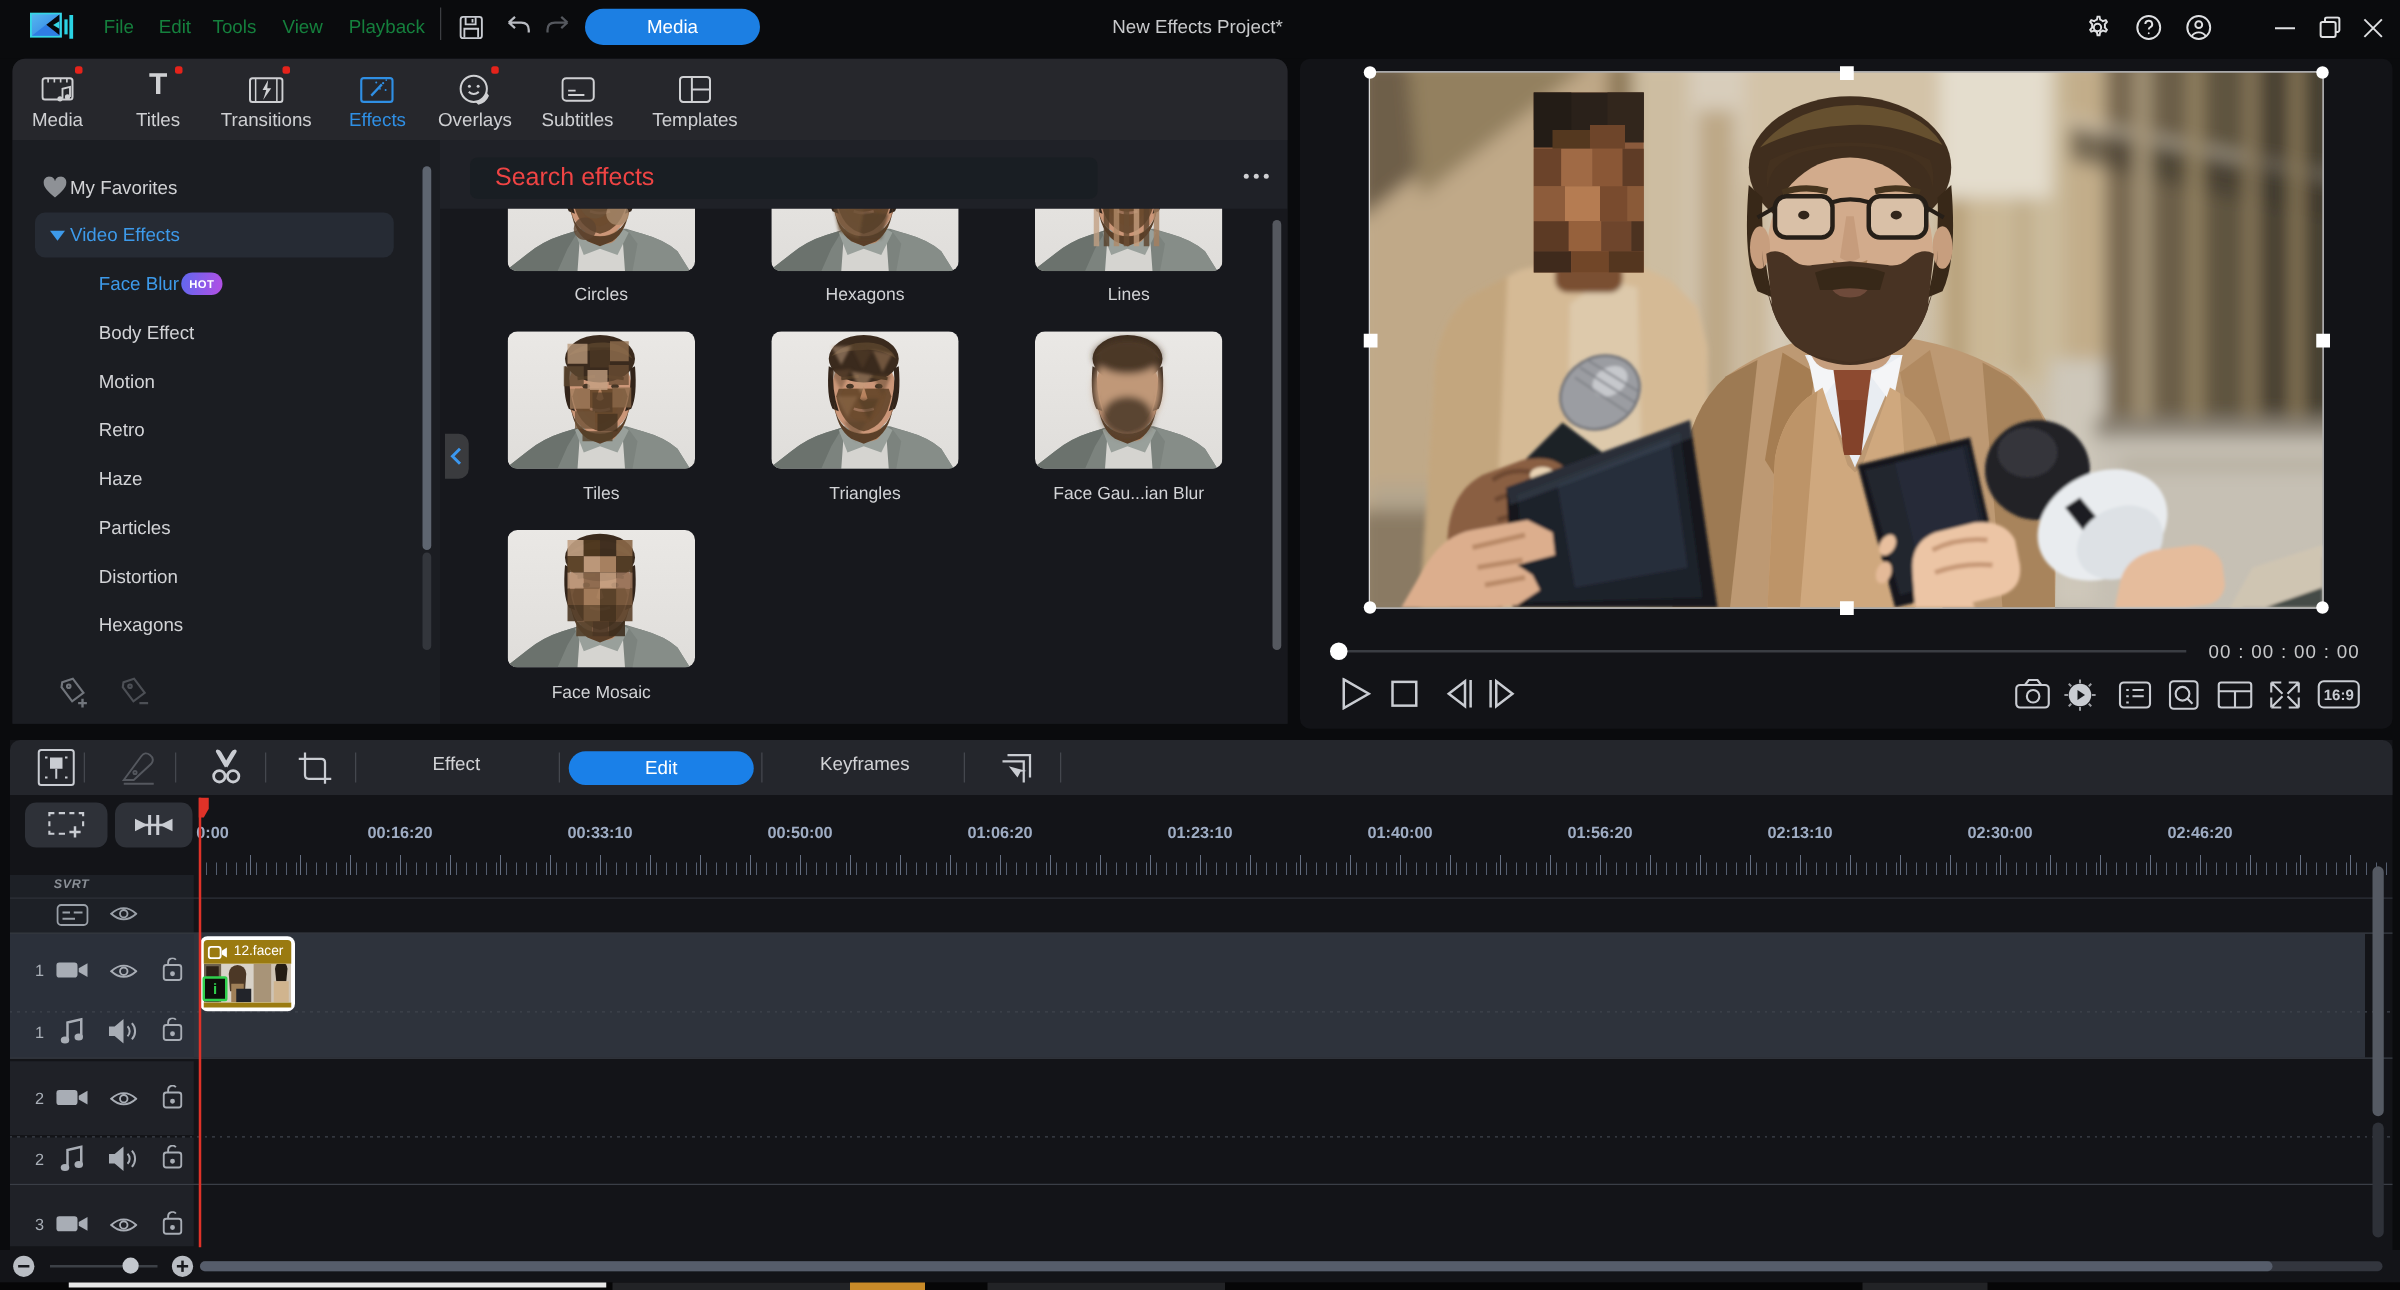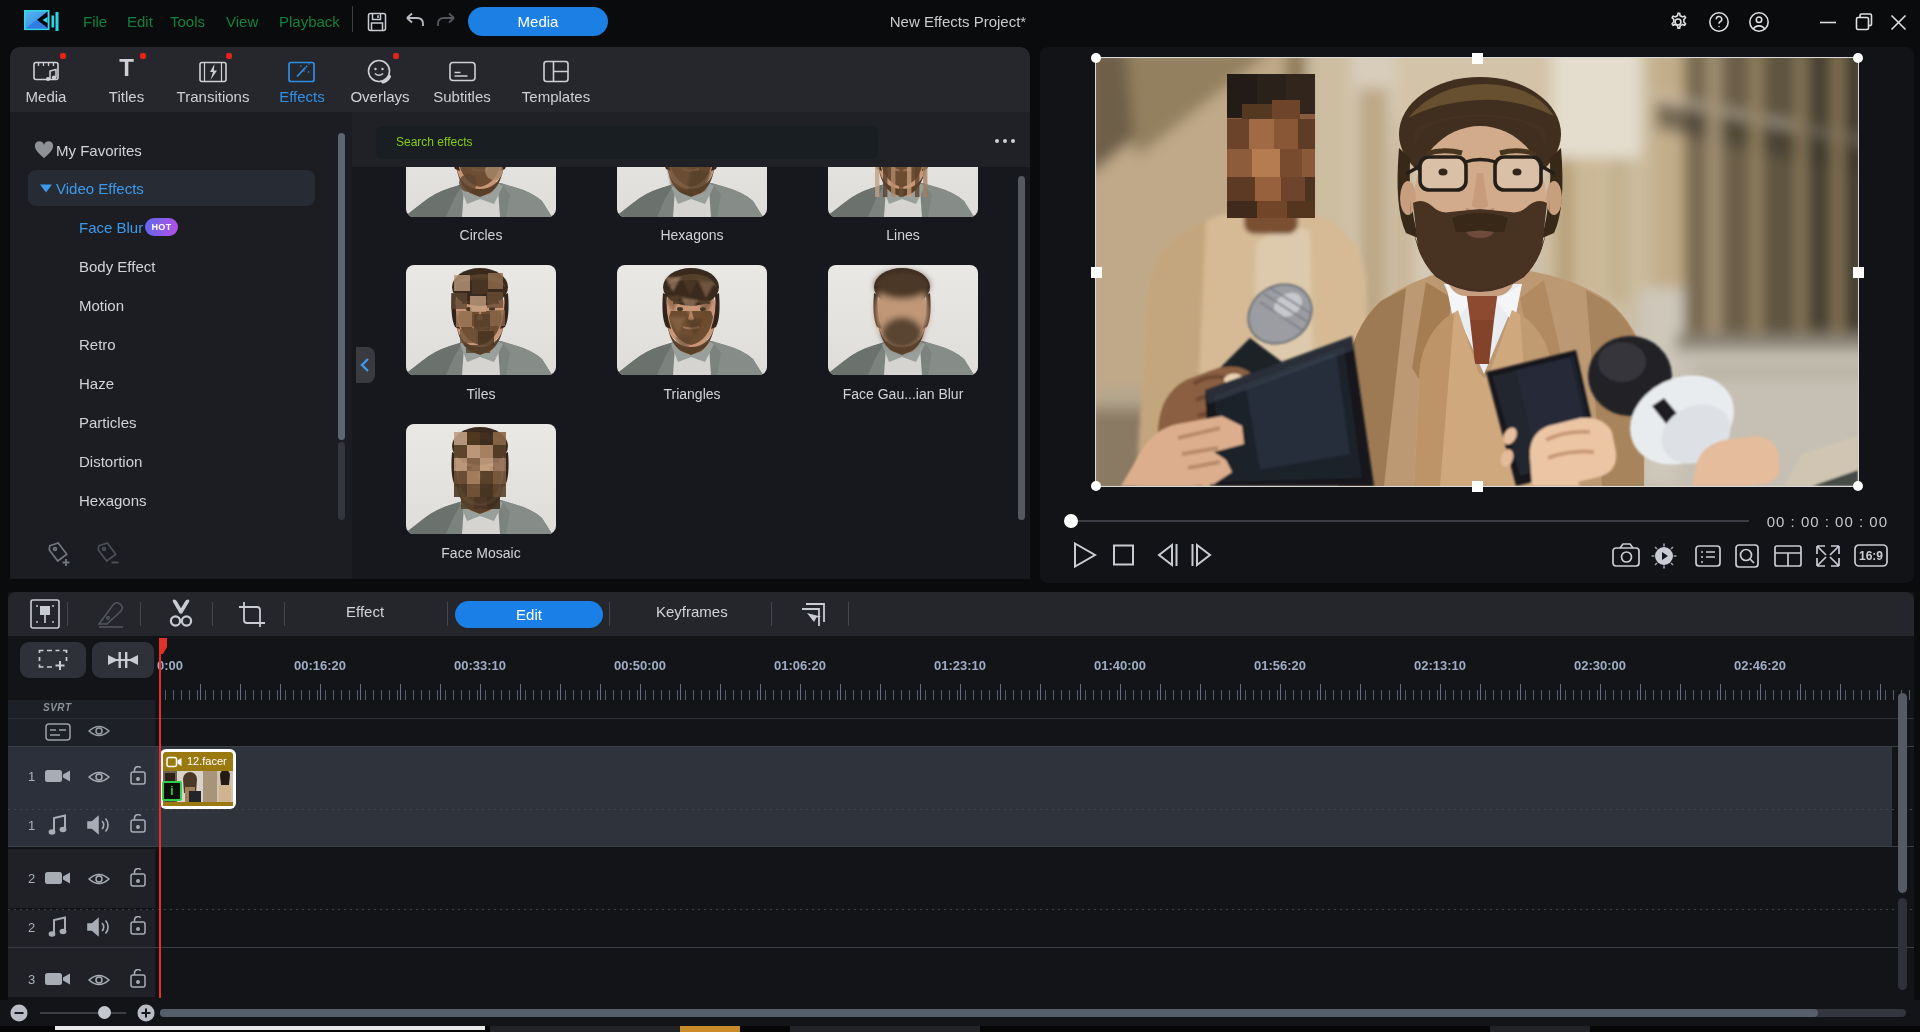--- a/index.html
+++ b/index.html
@@ -18,21 +18,21 @@
 #tabbar { position:absolute; left:0; top:0; width:1020px; height:65px; background:#26272c; border-radius:10px 10px 0 0; }
 .tab { position:absolute; top:0; height:65px; text-align:center; }
 .tab .lbl { position:absolute; top:41px; width:100%; font-size:15px; color:#cfd0d3; }
 .tab.sel .lbl { color:#2f8fe4; }
 .reddot { position:absolute; width:6px; height:6px; border-radius:2px; background:#e5231b; }
 #sidebar { position:absolute; left:0; top:65px; width:342px; height:467px; background:#1b1d22; }
 .sideitem { position:absolute; left:80px; font-size:15px; color:#d2d3d6; }
 #fxpanel { position:absolute; left:342px; top:65px; width:678px; height:467px; background:#17181d; overflow:hidden; }
 #searchrow { position:absolute; left:0; top:0; width:678px; height:55px; background:#1f2127; }
 #searchbox { position:absolute; left:24px; top:14px; width:502px; height:33px; background:#191e23; border-radius:6px;
-  color:#84cc16; font-size:12px; line-height:33px; padding-left:20px; }
+  color:#ef4444; font-size:20px; line-height:33px; padding-left:20px; }
 .thumb { position:absolute; width:150px; height:110px; border-radius:8px; overflow:hidden; }
 .tlabel { position:absolute; width:150px; text-align:center; font-size:14px; color:#d2d3d6; }
 
 #prev { position:absolute; left:1040px; top:47px; width:874px; height:536px; background:#121317; border-radius:8px; }
 #timecode { position:absolute; right:26px; top:466px; font-size:15px; color:#c6c7c9; letter-spacing:1px; }
 
 #tl { position:absolute; left:8px; top:592px; width:1906px; height:433px; background:#131418; }
 #tltools { position:absolute; left:0; top:0; width:1906px; height:44px; background:#24262c; border-radius:8px 8px 0 0; }
 .tsep { position:absolute; top:10px; width:1px; height:24px; background:#44474e; }
 .ttxt { position:absolute; top:11px; font-size:15px; color:#d2d3d6; }

